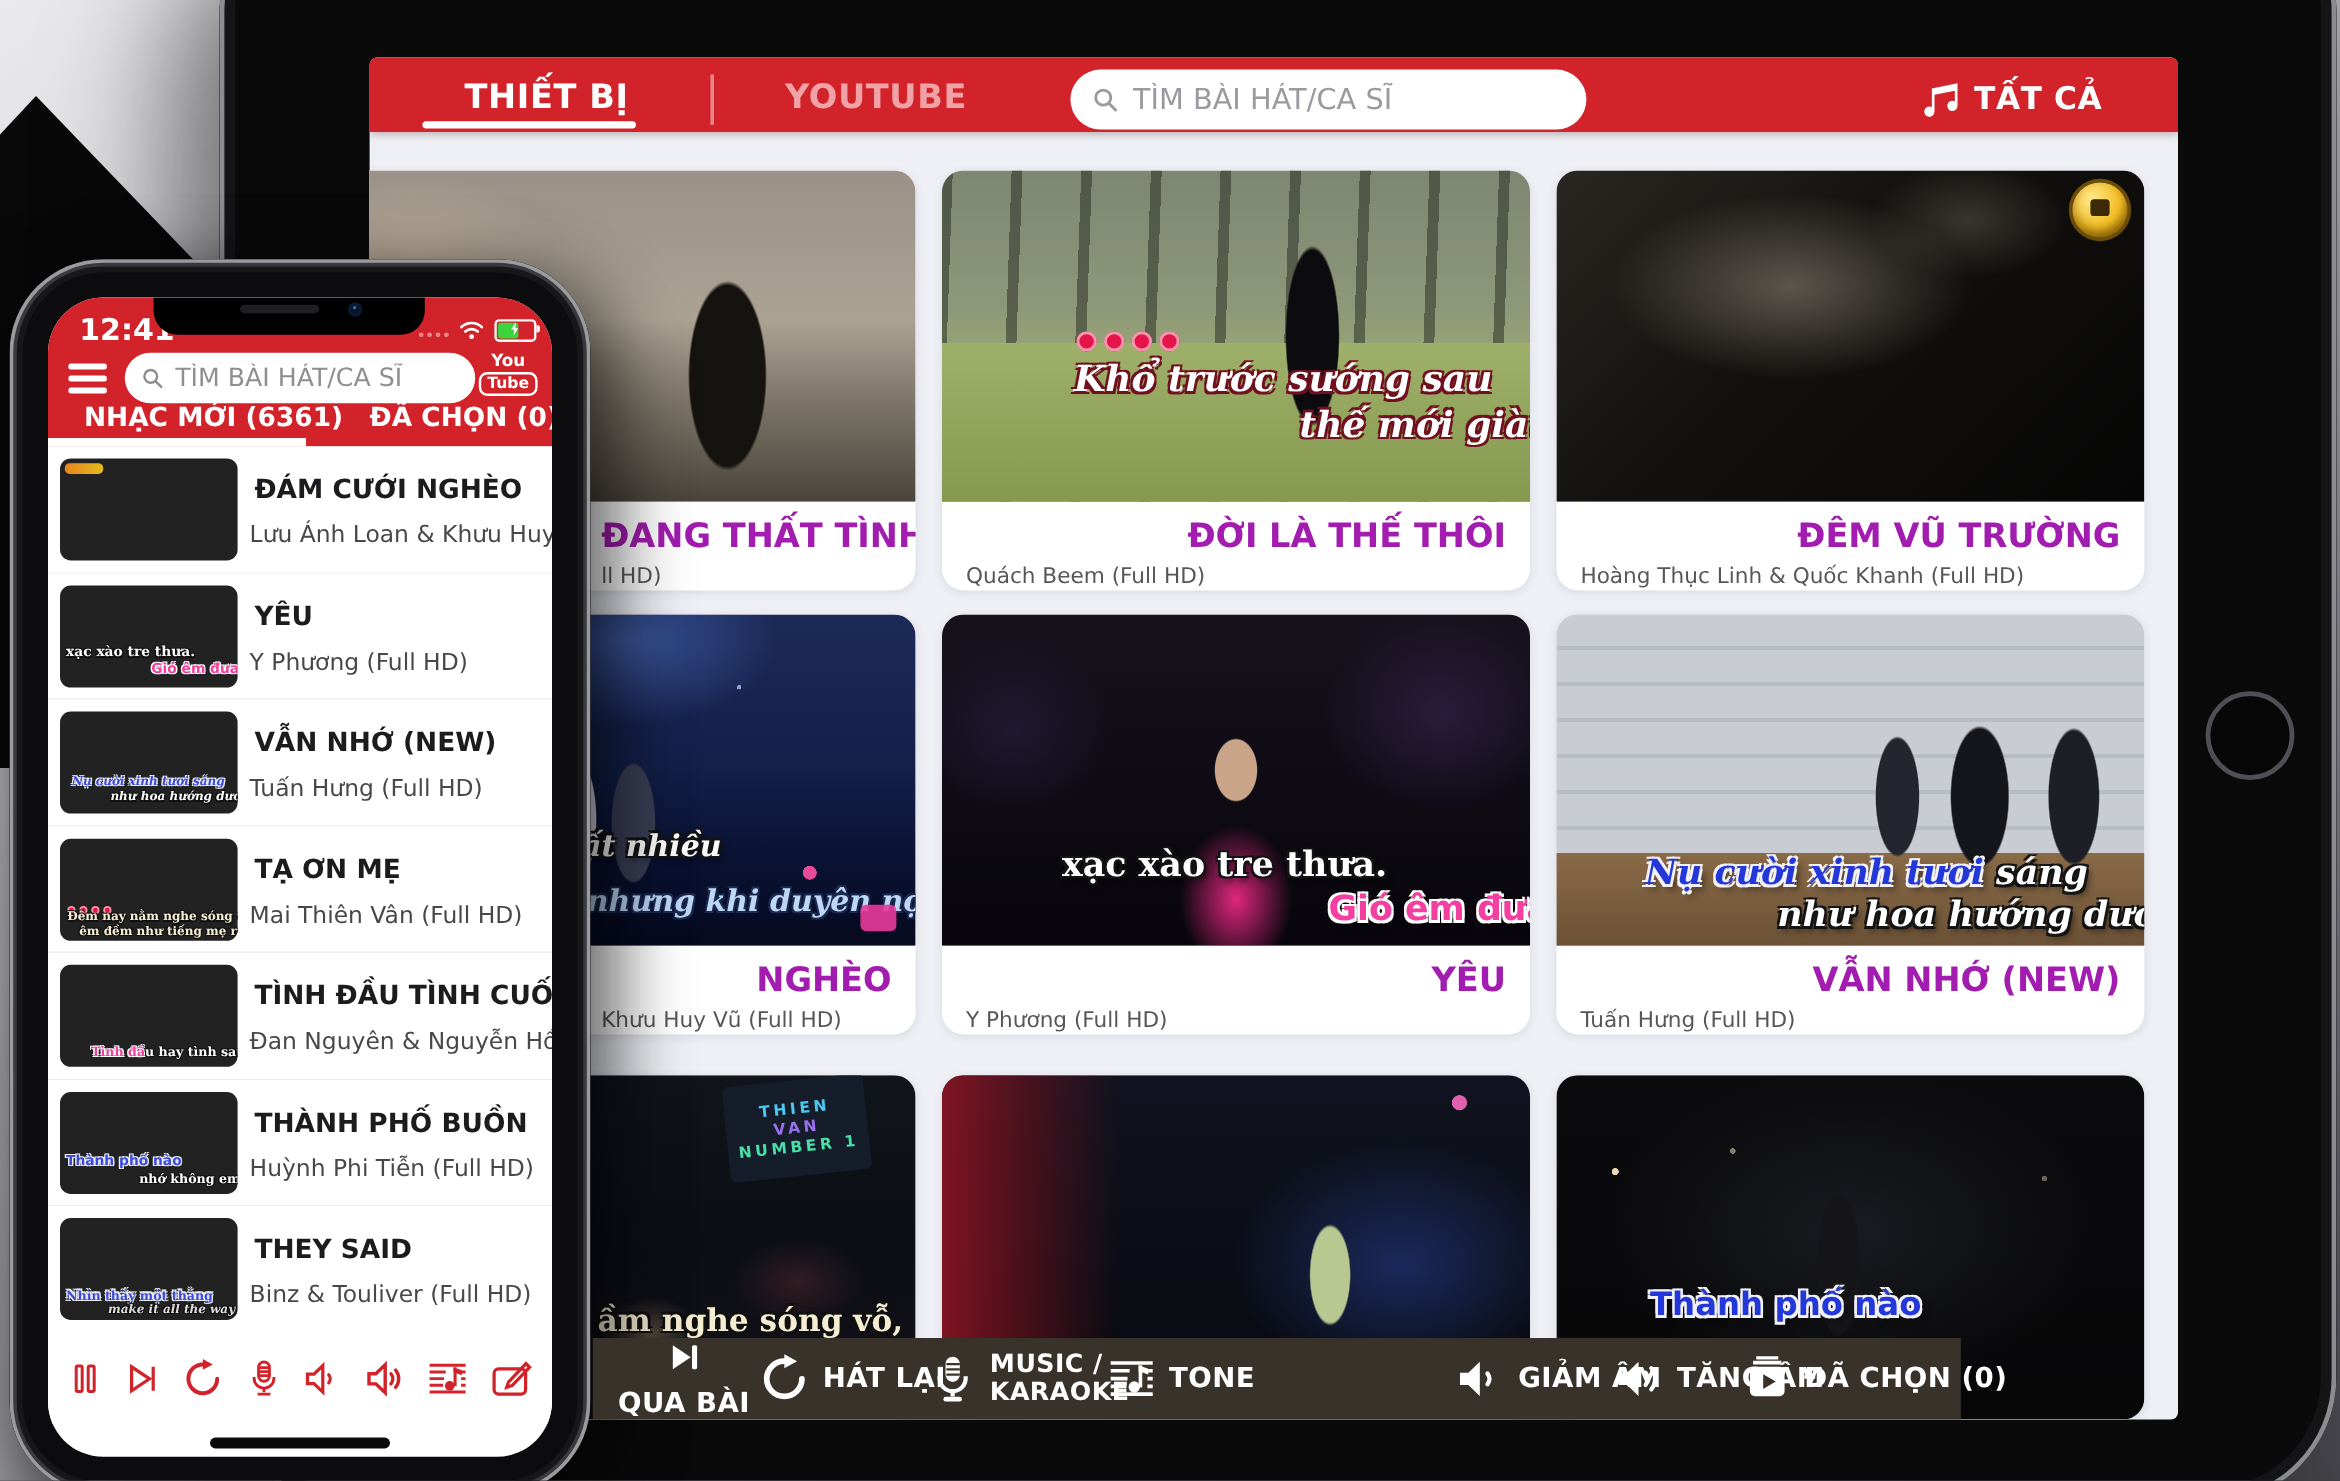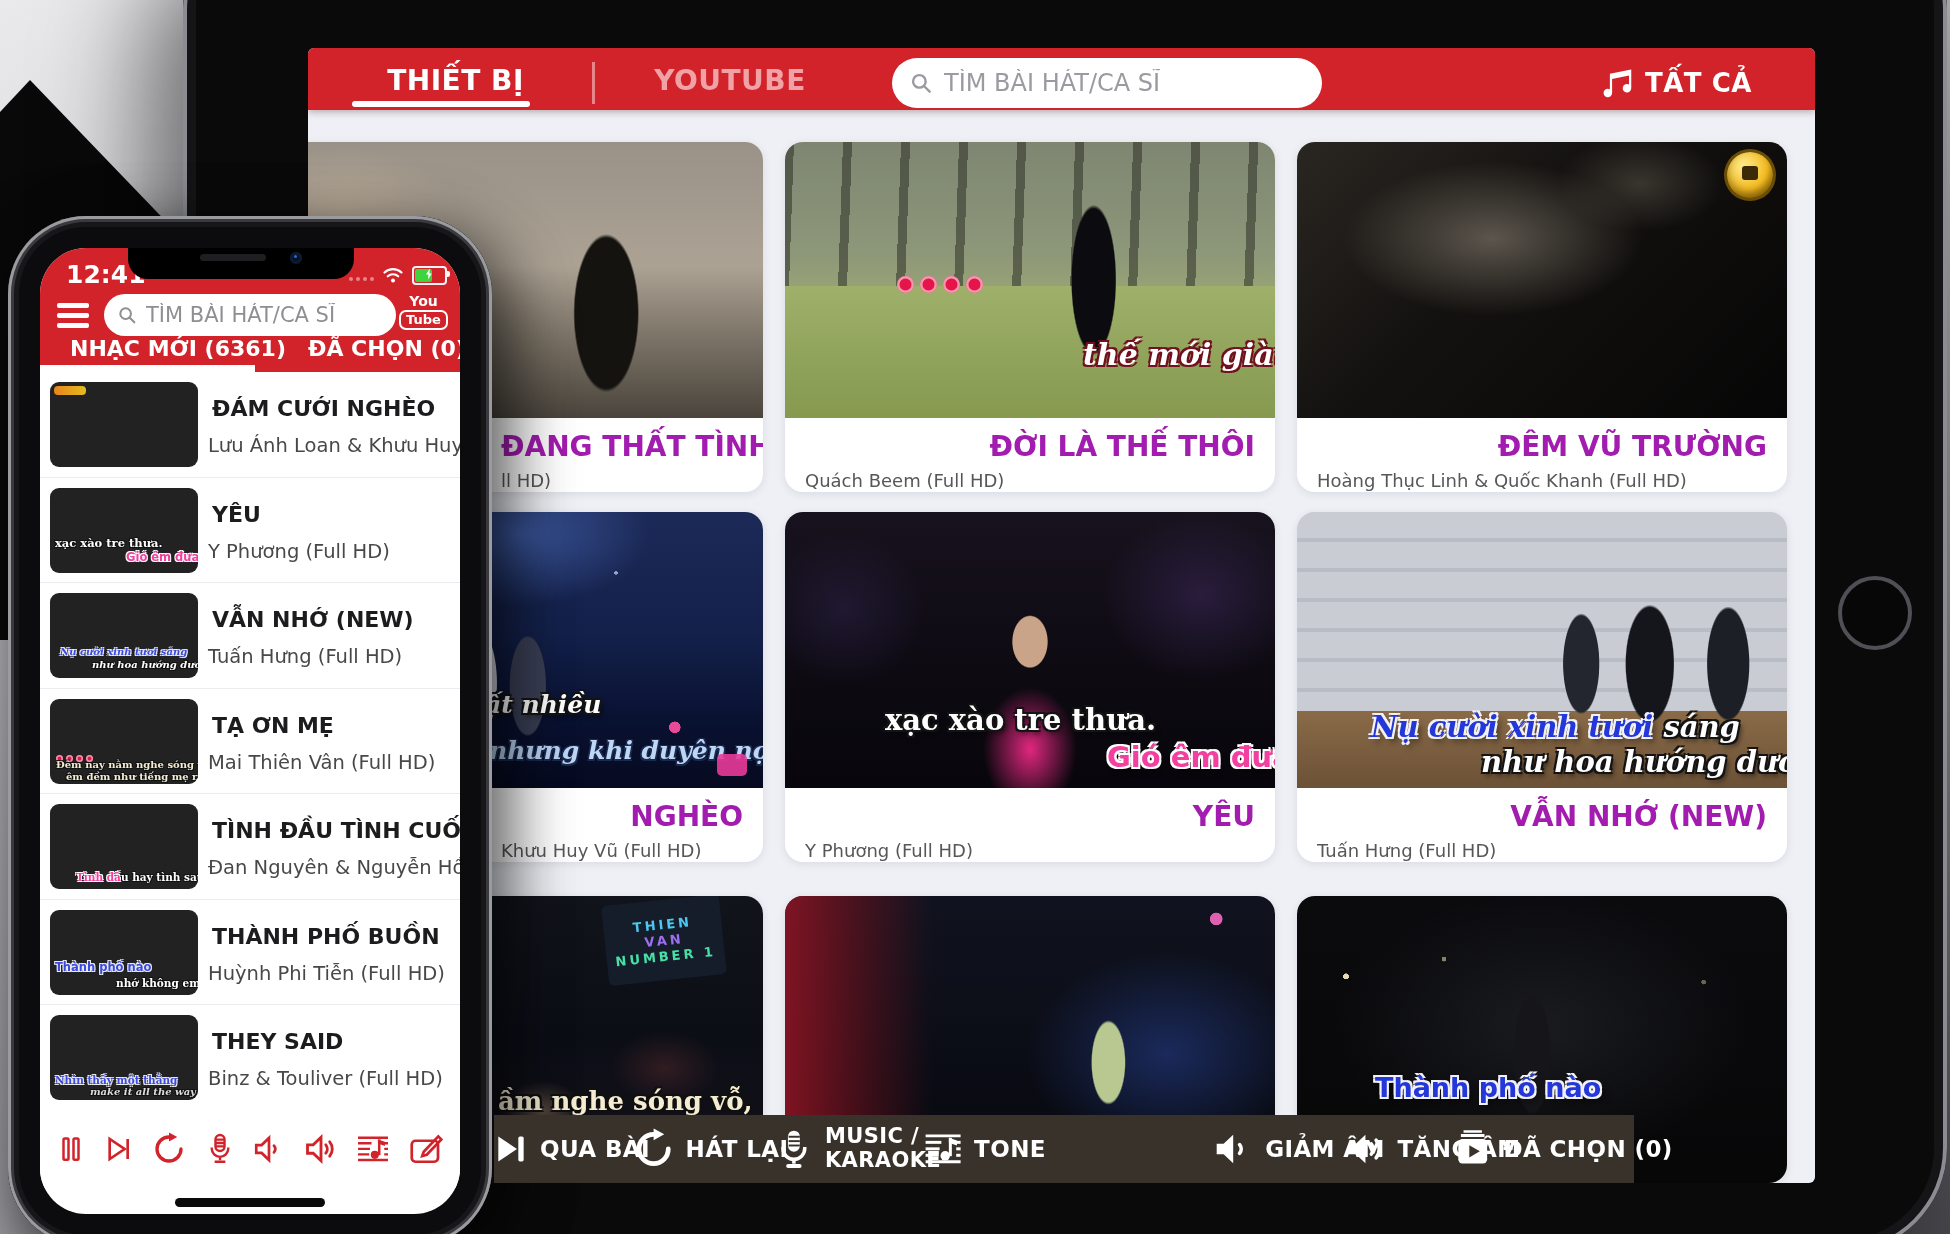--- a/index.html
+++ b/index.html
@@ -43,21 +43,21 @@
   .t-cap{padding:13px 20px 0;}
   .c0 .t-cap,.c3 .t-cap{padding-left:228px;}
   .t-title{font-weight:700;font-size:28px;line-height:1.15;color:#a21caf;white-space:nowrap;text-align:right;}
   .t-sub{font-size:18px;color:#57575a;margin-top:7px;white-space:nowrap;}
   
   .t-toolbar{position:absolute;left:186px;top:1067px;width:1140px;height:68px;background:#39322b;z-index:40;}
   .t-btn{position:absolute;top:0;height:68px;display:flex;align-items:center;gap:10px;
     transform:translateX(-50%);color:#fff;white-space:nowrap;background:none;border:none;padding:0;cursor:pointer;font-family:inherit;}
   .t-btn .lbl{font-weight:700;font-size:23px;letter-spacing:.4px;color:#fff;text-align:left;}
   .t-btn.music .lbl{font-size:21px;line-height:1.12;}
-  .b0{left:76px;} .b1{left:216px;} .b2{left:363px;} .b3{left:490px;} .b4{left:804px;} .b5{left:938px;} .b6{left:1068px;}
+  .b0{left:76px;flex-direction:column;} .b1{left:216px;} .b2{left:363px;} .b3{left:490px;} .b4{left:804px;} .b5{left:938px;} .b6{left:1068px;}
   
   .th-band{background:
     radial-gradient(ellipse 11% 47% at 68% 62%,#15130f 58%,rgba(21,19,15,0) 61%),
     radial-gradient(ellipse 9% 42% at 30% 60%,#262019 58%,rgba(0,0,0,0) 61%),
     radial-gradient(ellipse 33% 33% at 15% 25%,#b5a794,rgba(0,0,0,0) 70%),
     linear-gradient(180deg,#9a9288 0%,#aca294 45%,#7d7568 70%,#4a443c 100%);}
   .th-park{background:
     radial-gradient(ellipse 8% 47% at 63% 50%,#0c0c10 55%,rgba(0,0,0,0) 58%),
     linear-gradient(180deg,rgba(0,0,0,0) 0 52%,#9eb06a 52%,#86994f 100%),
     repeating-linear-gradient(92deg,rgba(45,48,38,.55) 0 9px,rgba(0,0,0,0) 9px 58px),
@@ -209,20 +209,21 @@
     <div class="t-card c0">
       <div class="t-thumb th-band"></div>
       <div class="t-cap">
         <div class="t-title">ĐANG THẤT TÌNH</div>
         <div class="t-sub">ll HD)</div>
       </div>
     </div>
     <div class="t-card c1">
       <div class="t-thumb th-park">
         <span class="kara dots ov-dots"><i></i><i></i><i></i><i></i></span>
+        <span class="kara k-serif k-ital k-wred ov-c1a">Khổ trước sướng sau</span>
         <span class="kara k-serif k-ital k-wred ov-c1b">thế mới giàu,</span>
       </div>
       <div class="t-cap">
         <div class="t-title">ĐỜI LÀ THẾ THÔI</div>
         <div class="t-sub">Quách Beem (Full HD)</div>
       </div>
     </div>
     <div class="t-card c2">
       <div class="t-thumb th-strings">
         <i class="badge"></i>

